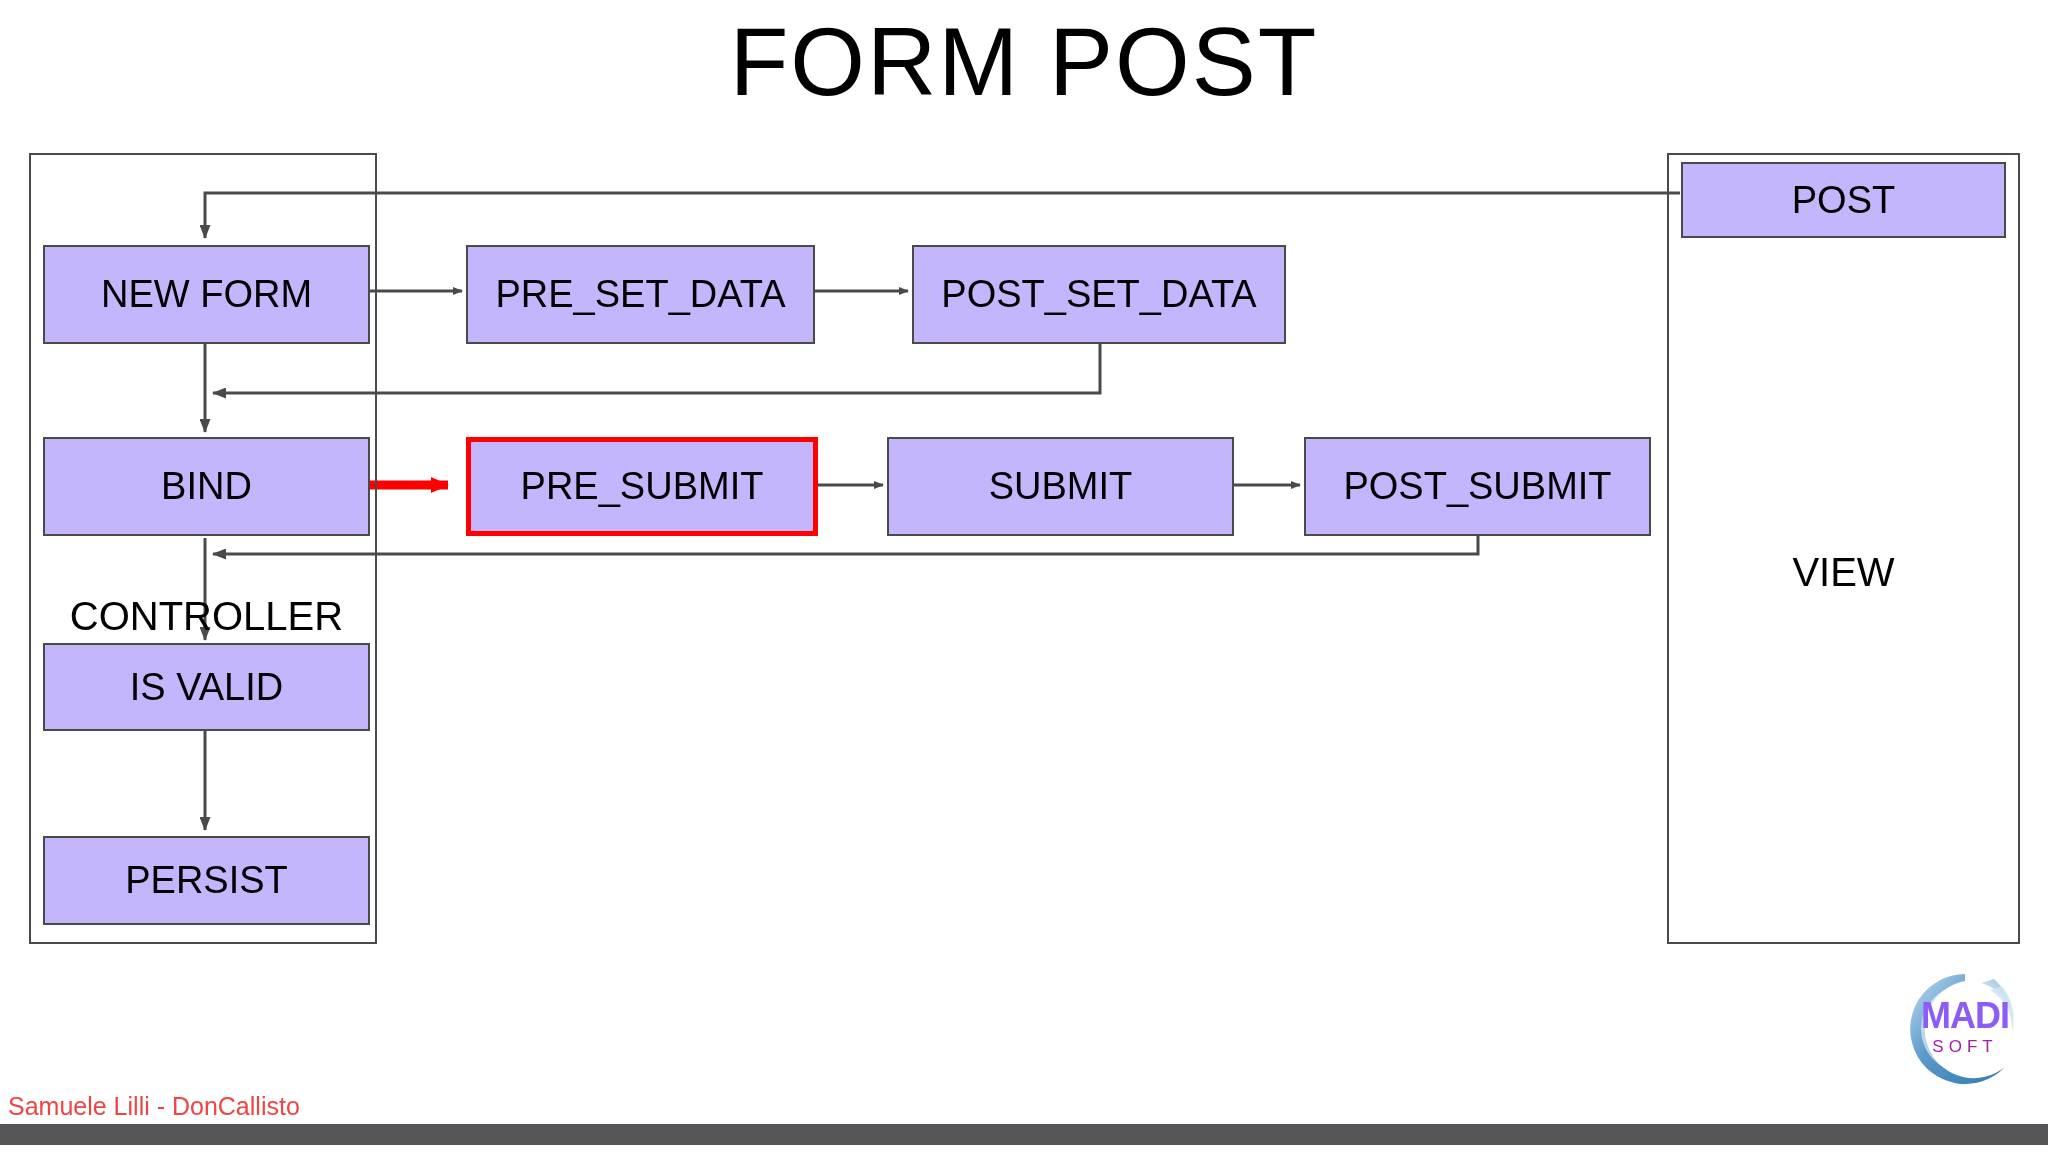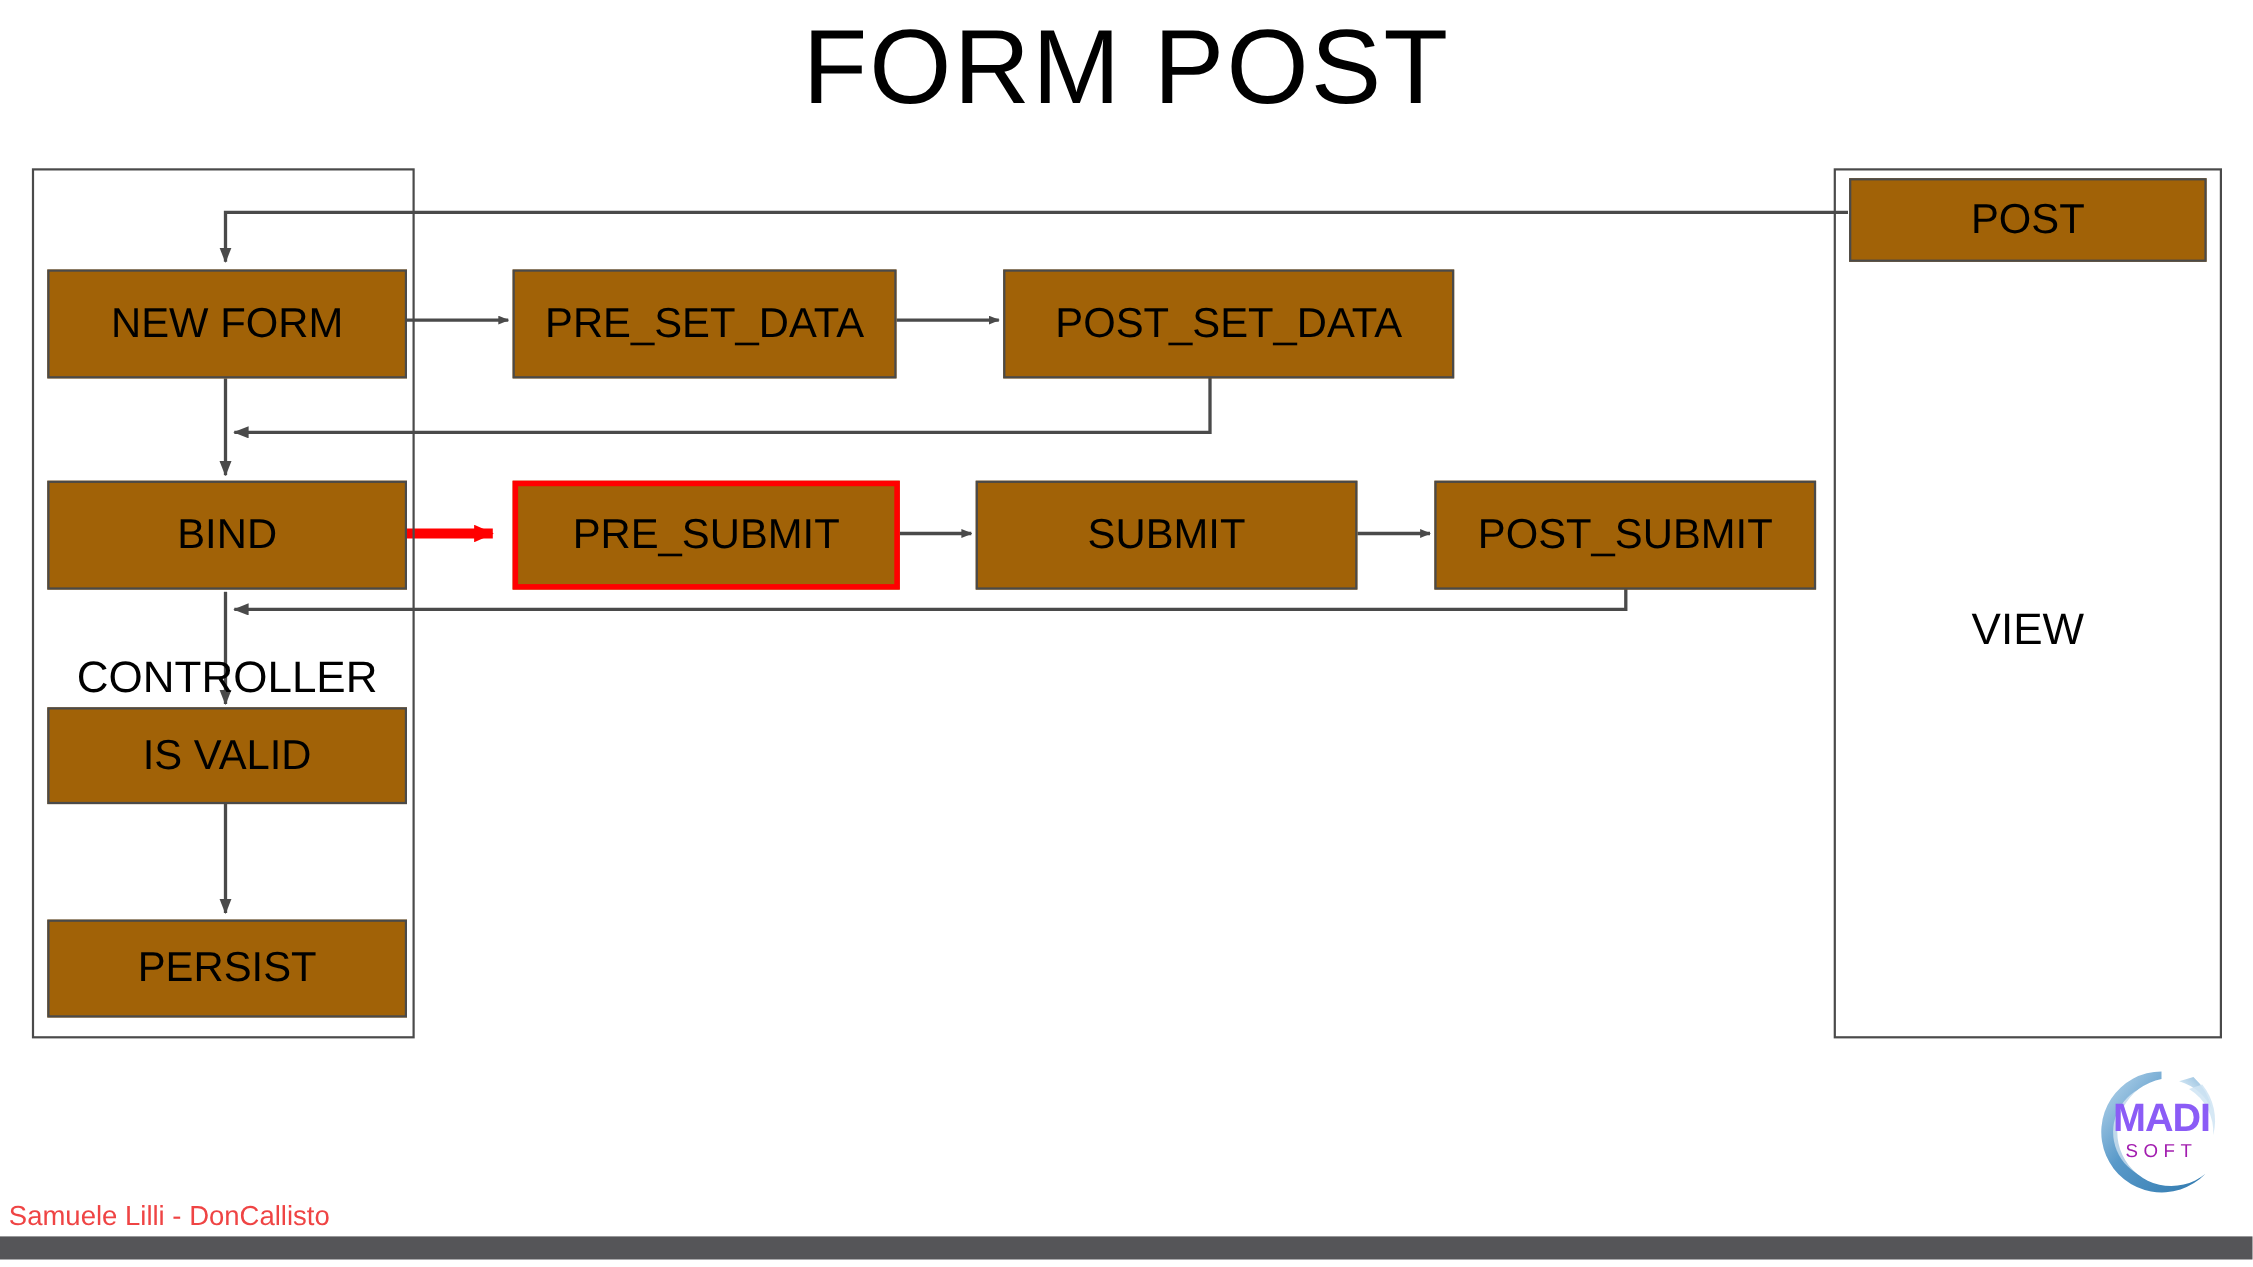--- a/index.html
+++ b/index.html
@@ -30,21 +30,21 @@
     color: #000000;
     line-height: 1.0;
     white-space: nowrap;
   }
 
   
   .node {
     position: absolute;
     box-sizing: border-box;
     border: 2px solid #4a4a4a;
-    background: #a16207;
+    background: #c4b5fd;
     display: flex;
     align-items: center;
     justify-content: center;
     font-family: "Liberation Sans", sans-serif;
     font-weight: 300;
     color: #000000;
     white-space: nowrap;
     text-align: center;
   }
   .node.highlight {
@@ -205,21 +205,21 @@
   <div class="frame" style="left:1667px; top:153px; width:353px; height:791px;"></div>
 
   <div class="node" style="left:43px; top:245px; width:327px; height:99px; font-size:38px;">
     <span>NEW FORM</span>
   </div>
 
   <div class="node" style="left:466px; top:245px; width:349px; height:99px; font-size:38px;">
     <span>PRE_SET_DATA</span>
   </div>
 
-  <div class="node" style="left:912px; top:245px; width:410px; height:99px; font-size:38px;">
+  <div class="node" style="left:912px; top:245px; width:374px; height:99px; font-size:38px;">
     <span>POST_SET_DATA</span>
   </div>
 
   <div class="node" style="left:43px; top:437px; width:327px; height:99px; font-size:38px;">
     <span>BIND</span>
   </div>
 
   <div class="node" style="left:887px; top:437px; width:347px; height:99px; font-size:38px;">
     <span>SUBMIT</span>
   </div>

